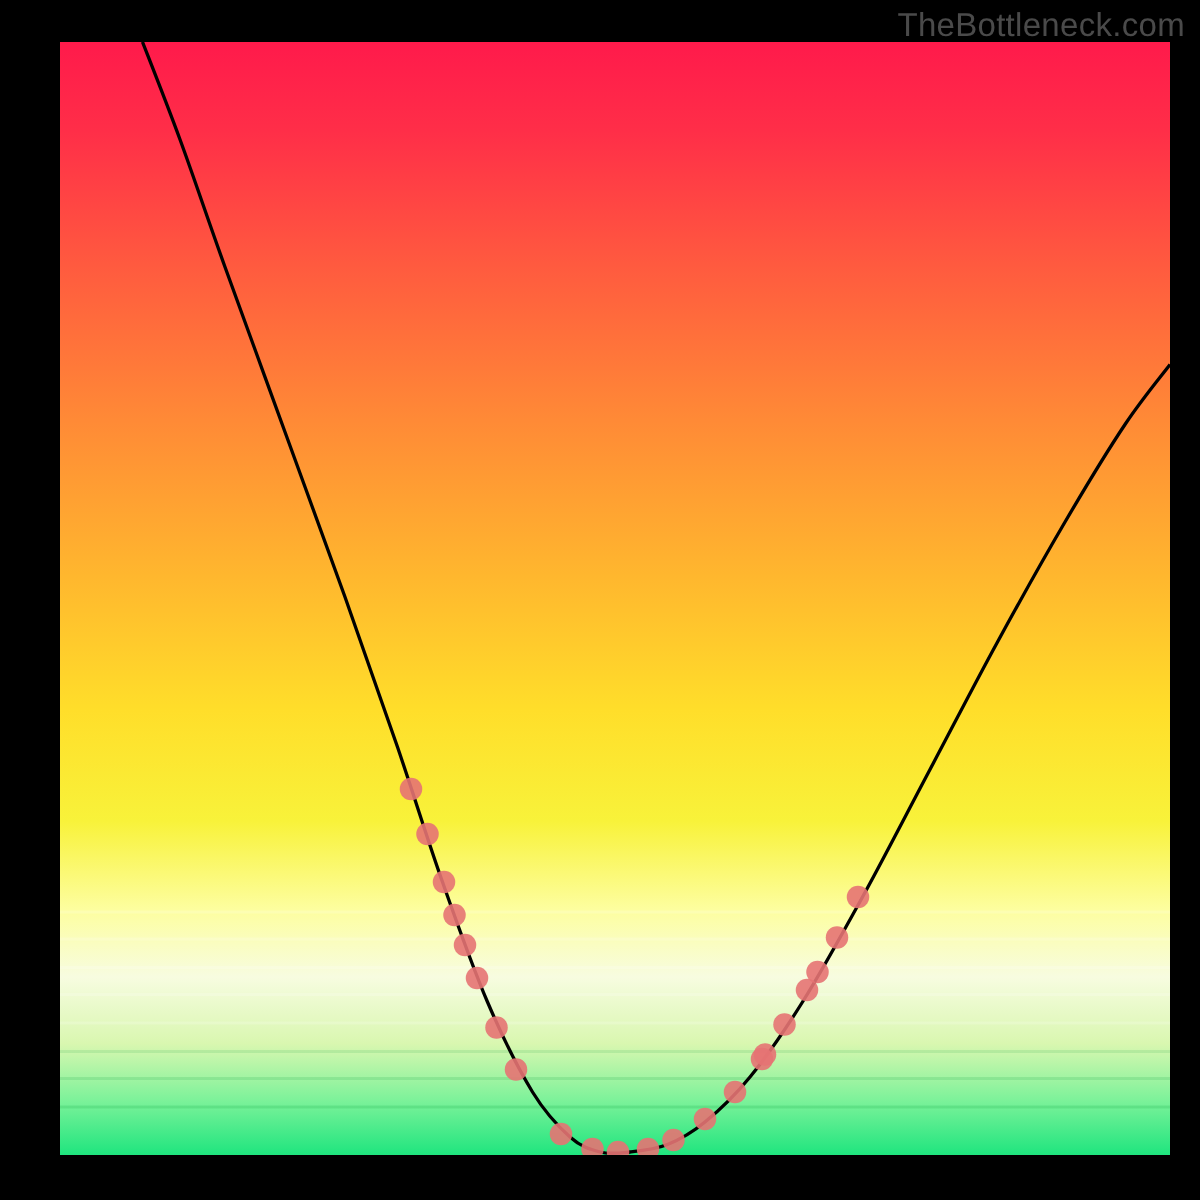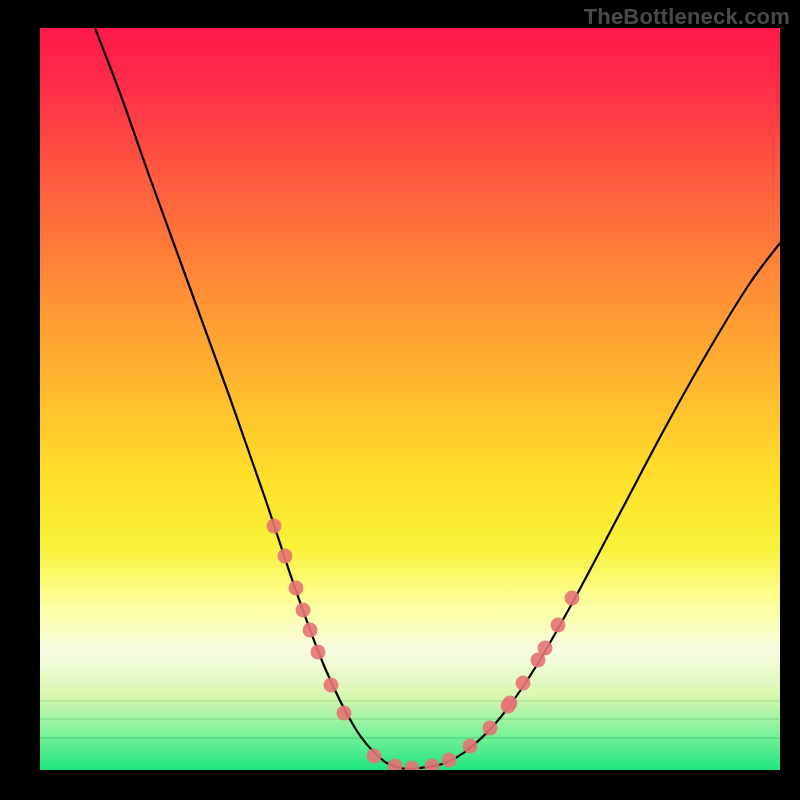--- a/index.html
+++ b/index.html
@@ -15,21 +15,21 @@
     position: relative;
     width: 800px;
     height: 800px;
     background: #000;
   }
   .watermark {
     position: absolute;
     top: 4px;
     right: 10px;
     font-size: 22px;
-    font-weight: 700;
+    font-weight: 400;
     color: #4a4a4a;
     letter-spacing: 0.2px;
     z-index: 50;
     user-select: none;
   }
   .plot-area {
     position: absolute;
     left: 40px;
     top: 28px;
     width: 740px;

